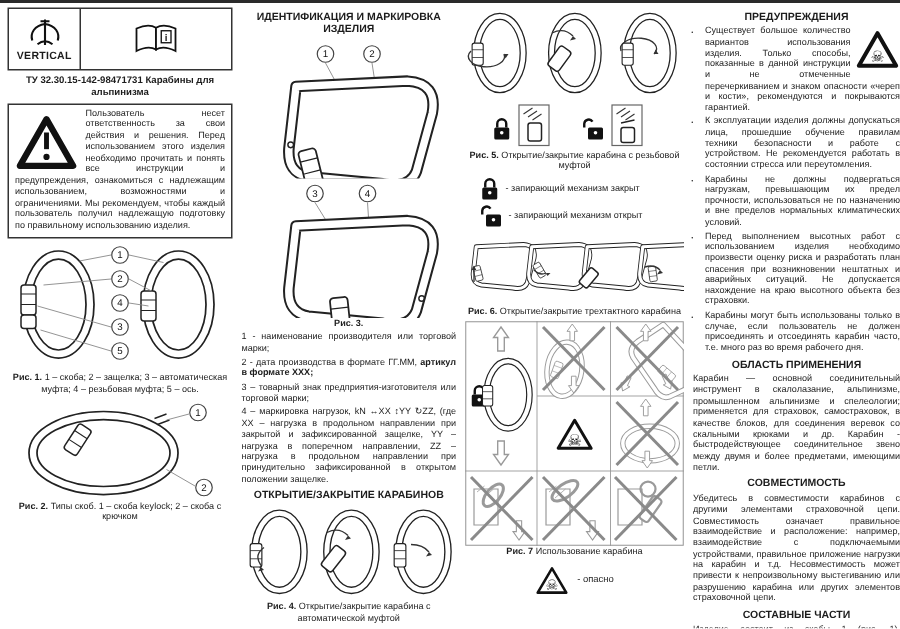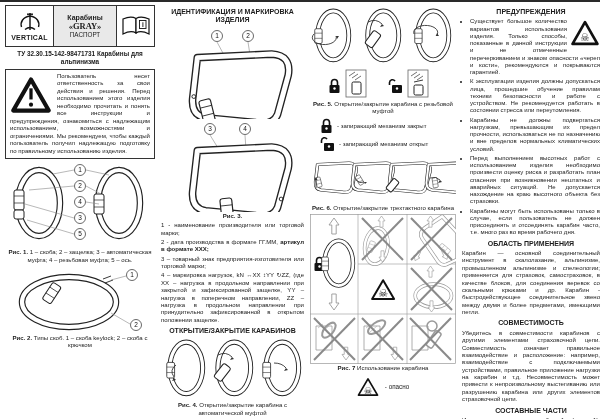--- a/index.html
+++ b/index.html
@@ -96,25 +96,20 @@
             <g stroke="#111" fill="none" stroke-width="1.4">
               <line x1="13" y1="2" x2="13" y2="19"></line>
               <path d="M13,5 C6,6 3,11 4.5,16"></path>
               <path d="M13,5 C20,6 23,11 21.5,16"></path>
               <path d="M8,18.5 Q13,14.5 18,18.5"></path>
               <line x1="10" y1="3.2" x2="16" y2="3.2"></line>
             </g>
           </svg>
           <div class="brand">VERTICAL</div>
         </div>
-        <div class="hcell hc2">
-          <div class="pt1">Карабины</div>
-          <div class="pt2">«GRAY»</div>
-          <div class="pt3">ПАСПОРТ</div>
-        </div>
         <div class="hcell hc3">
           <svg width="30" height="22">
             <path d="M2,4 Q10,0.5 15,3.5 L15,18 Q10,15 2,19 Z" fill="#fff" stroke="#111" stroke-width="1.2"></path>
             <path d="M28,4 Q20,0.5 15,3.5 L15,18 Q20,15 28,19 Z" fill="#fff" stroke="#111" stroke-width="1.2"></path>
             <rect x="18.5" y="5.5" width="6.5" height="8" fill="none" stroke="#111" stroke-width="0.9"></rect>
             <text x="21.8" y="12" font-size="6.5" text-anchor="middle" font-weight="bold" fill="#111">i</text>
           </svg>
         </div>
       </div>
       <div class="tu">ТУ 32.30.15-142-98471731 Карабины для альпинизма</div>

